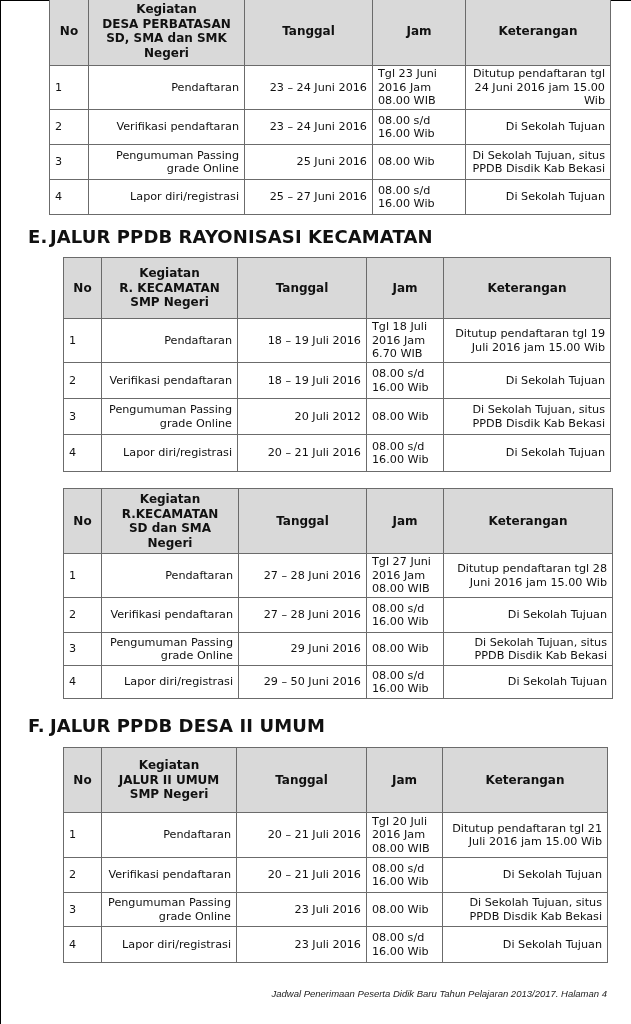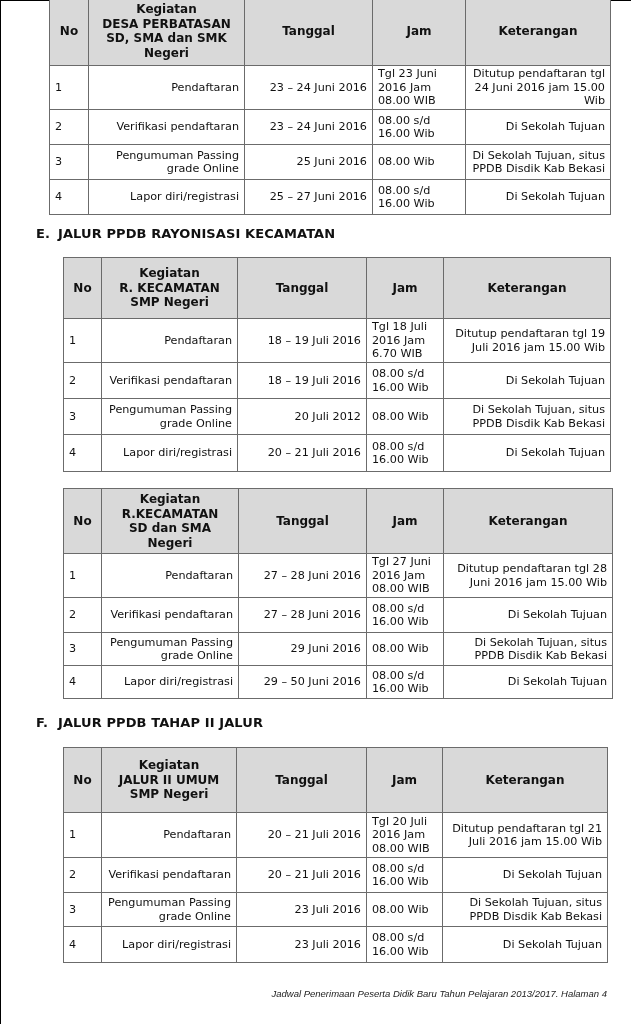--- a/index.html
+++ b/index.html
@@ -20,21 +20,21 @@
     overflow: hidden;
   }
   table.sched th {
     background: #d9d9d9; font-weight: bold; font-size: 12px; line-height: 14.5px;
     text-align: center; color: #111;
   }
   td.c-no, td.c-jam { text-align: left; margin-left: 36px; }
   td.c-keg, td.c-tgl, td.c-ket { text-align: right; }
 
   .section-title {
-    position: absolute; left: 36px; font-weight: bold; font-size: 13px; letter-spacing: 0.1px; color: #111;
+    position: absolute; left: 28px; font-weight: bold; font-size: 18px; letter-spacing: 0.1px; color: #111;
   }
   .section-title .lbl { display: inline-block; width: 22px; }
   .footer {
     position: absolute; right: 24px; top: 988px; font-family: "Liberation Sans", sans-serif;
     font-style: italic; font-size: 9.5px; color: #222;
   }
 </style>
 </head>
 <body>
 
@@ -194,21 +194,21 @@
     <td class="c-no">4</td>
     <td class="c-keg">Lapor diri/registrasi</td>
     <td class="c-tgl">29 – 50 Juni 2016</td>
     <td class="c-jam">08.00 s/d 16.00 Wib</td>
     <td class="c-ket">Di Sekolah Tujuan</td>
   </tr>
 </tbody>
   </table>
 
 <div class="section-title" style="top:715px;">
-  <span class="lbl">F.</span><span>JALUR PPDB TAHAP II JALUR</span>
+  <span class="lbl">F.</span><span>JALUR PPDB DESA II UMUM</span>
 </div>
 
 <table class="sched" style="left:63px; top:747px; width:544px;">
   <colgroup>
       <col style="width:38px">
       <col style="width:135px">
       <col style="width:130px">
       <col style="width:76px">
       <col style="width:165px">
     </colgroup>

